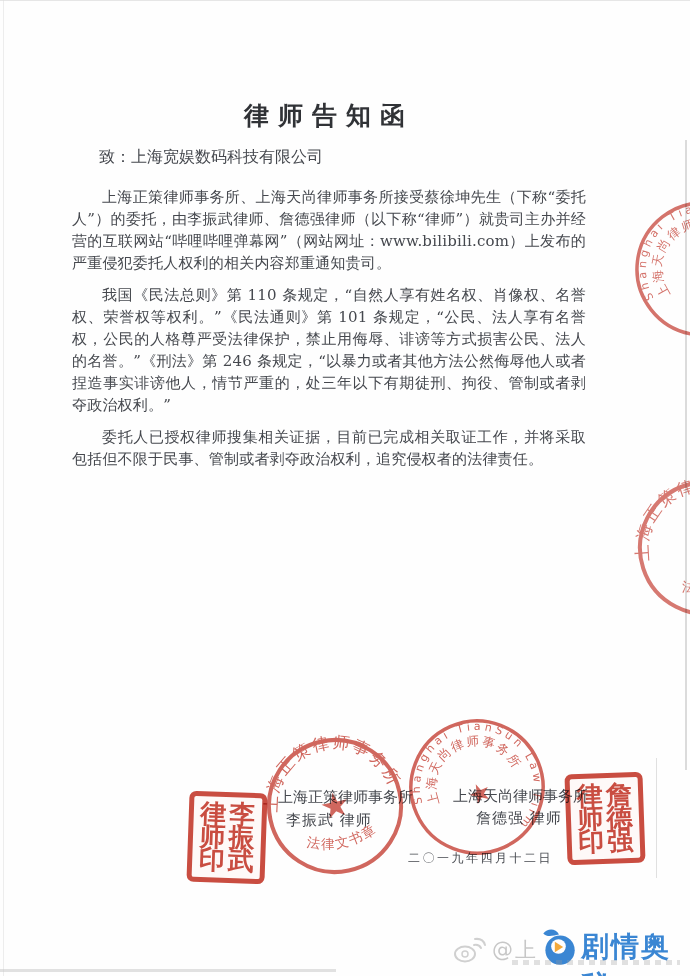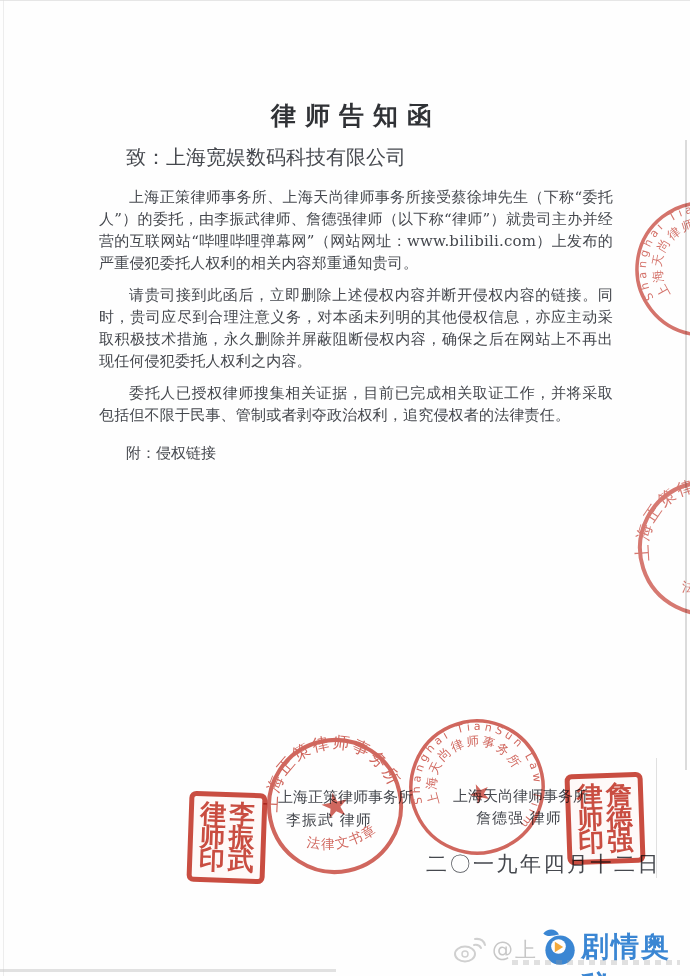--- a/index.html
+++ b/index.html
@@ -10,39 +10,39 @@
     color:#45484e;
   }
   
   .edge { position:absolute; background:#dcdcdc; }
   .edge-top    { left:0; top:3; width:690px; height:1px; opacity:.7; }
   .edge-left   { left:3px; top:0; width:1px; height:976px; opacity:.5; }
   .edge-right1 { left:685px; top:140px; width:1.5px; height:630px; background:#d2d2d2; opacity:.8; }
   .edge-right2 { left:656px; top:758px; width:1.2px; height:120px; background:#d8d8d8; opacity:.8; }
   .edge-bottom { left:0; top:969px; width:336px; height:3px; background:#c9c9c9; opacity:.55; }
 
-  .doc { position:absolute; left:99px; top:101px; width:514px; }
+  .doc { position:absolute; left:72px; top:101px; width:514px; }
   .doc-title {
     margin:0 0 15px 0; text-align:center;
     font-size:25px; line-height:30px; font-weight:bold;
     letter-spacing:9px; color:#303236;
   }
-  .recipient { font-size:20px; line-height:22px; margin:0 0 18px 27px; }
+  .recipient { font-size:16px; line-height:22px; margin:0 0 18px 27px; }
   .para {
     margin:7px 0 10px 0; font-size:15px; line-height:22px;
     text-align:justify; text-indent:2em; letter-spacing:.2px;
   }
   .attachment { font-size:15px; line-height:22px; margin:16px 0 0 27px; }
 
   .sig { position:absolute; font-size:15px; white-space:nowrap; }
   .sig-firm-left   { left:278px; top:788px; }
   .sig-lawyer-left { left:286px; top:811px; letter-spacing:1px;text-align:center; }
   .sig-firm-right  { left:453px; top:787px; }
   .sig-lawyer-right{ left:476px; top:809px; letter-spacing:1px; }
-  .date-line { position:absolute; left:426px; top:850px; font-size:21px; letter-spacing:2.5px; white-space:nowrap; }
+  .date-line { position:absolute; left:408px; top:850px; font-size:12px; letter-spacing:2.5px; white-space:nowrap; }
 
   
   .seal { position:absolute; mix-blend-mode:multiply; pointer-events:none; }
   .square-seal {
     display:grid; grid-template-columns:repeat(2,1fr);
     width:58px; padding:6px 5px; border:5px solid #c33426; border-radius:7px;
     color:#c33426; opacity:.88; background:rgba(255,60,40,.03);
     font-family:"DejaVu Serif","Liberation Serif",serif; font-weight:bold;
   }
   .square-seal span { font-size:26px; line-height:23px; text-align:center; }
@@ -80,23 +80,22 @@
   <div class="edge edge-top"></div>
   <div class="edge edge-left"></div>
   <div class="edge edge-right1"></div>
   <div class="edge edge-right2"></div>
   <div class="edge edge-bottom"></div>
 
   <div class="doc">
     <h1 class="doc-title">律师告知函</h1>
     <div class="recipient">致：上海宽娱数码科技有限公司</div>
     <p class="para">上海正策律师事务所、上海天尚律师事务所接受蔡徐坤先生（下称“委托人”）的委托，由李振武律师、詹德强律师（以下称“律师”）就贵司主办并经营的互联网站“哔哩哔哩弹幕网”（网站网址：www.bilibili.com）上发布的严重侵犯委托人权利的相关内容郑重通知贵司。</p>
-    <p class="para">请贵司接到此函后，立即删除上述侵权内容并断开侵权内容的链接。同时，贵司应尽到合理注意义务，对本函未列明的其他侵权信息，亦应主动采取积极技术措施，永久删除并屏蔽阻断侵权内容，确保之后在网站上不再出现任何侵犯委托人权利之内容。</p>
+    <p class="para">我国《民法总则》第 110 条规定，“自然人享有姓名权、肖像权、名誉权、荣誉权等权利。”《民法通则》第 101 条规定，“公民、法人享有名誉权，公民的人格尊严受法律保护，禁止用侮辱、诽谤等方式损害公民、法人的名誉。”《刑法》第 246 条规定，“以暴力或者其他方法公然侮辱他人或者捏造事实诽谤他人，情节严重的，处三年以下有期徒刑、拘役、管制或者剥夺政治权利。”</p>
     <p class="para">委托人已授权律师搜集相关证据，目前已完成相关取证工作，并将采取包括但不限于民事、管制或者剥夺政治权利，追究侵权者的法律责任。</p>
-    <div class="attachment">附：侵权链接</div>
   </div>
 
   <div class="sig sig-firm-left">上海正策律师事务所</div>
   <div class="sig sig-lawyer-left">李振武  律师</div>
   <div class="sig sig-firm-right">上海天尚律师事务所</div>
   <div class="sig sig-lawyer-right">詹德强  律师</div>
   <div class="date-line">二〇一九年四月十二日</div>
 
   <div class="seal square-seal seal-sq-left">
     <span>律</span>

